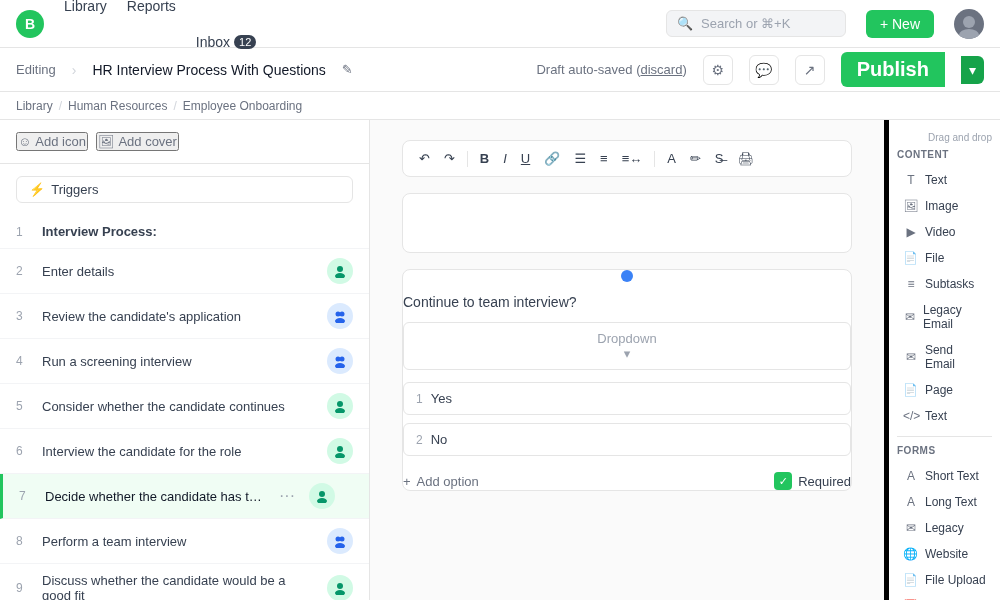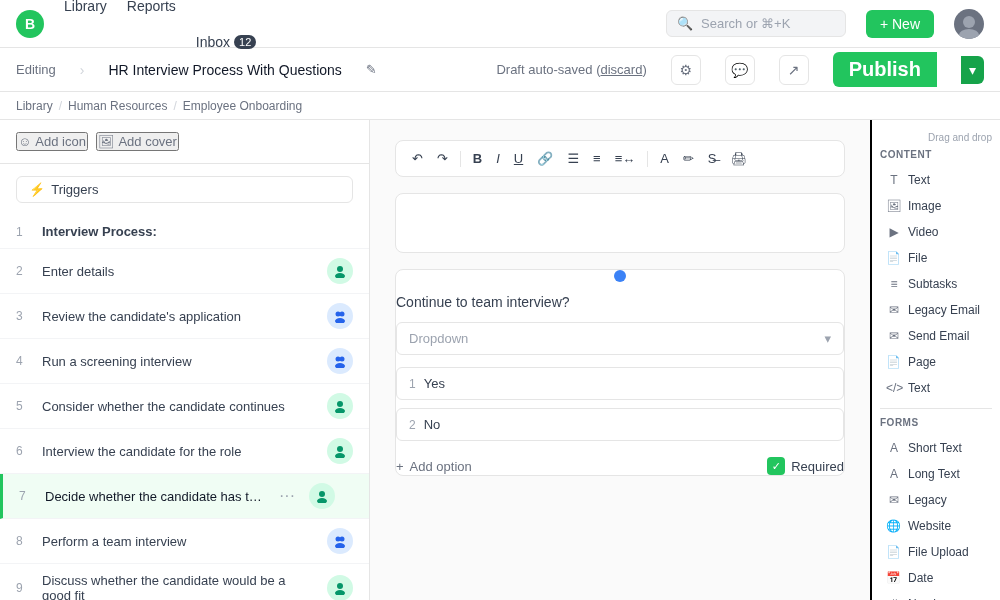--- a/index.html
+++ b/index.html
@@ -16,21 +16,21 @@
     .nav-inbox { display: flex; align-items: center; gap: 4px; color: #374151; font-size: 14px; cursor: pointer; margin-top: 36px; }
     .inbox-badge { background: #374151; color: #fff; border-radius: 8px; font-size: 11px; padding: 1px 5px; }
     .nav-spacer { flex: 1; }
     .search-box { display: flex; align-items: center; gap: 8px; background: #f3f4f6; border: 1px solid #e5e5e5; border-radius: 6px; padding: 5px 10px; width: 180px; color: #9ca3af; font-size: 13px; }
     .new-btn { display: flex; align-items: center; gap: 6px; background: #22c55e; color: #fff; border: none; border-radius: 6px; padding: 6px 14px; font-size: 14px; cursor: pointer; font-weight: 500; }
     .avatar { width: 30px; height: 30px; border-radius: 50%; background: #6b7280; display: flex; align-items: center; justify-content: center; overflow: hidden; }
 
     
     .editing-bar {
       display: flex; align-items: center; height: 44px; background: #fff;
-      border-bottom: 1px solid #e5e5e5; padding: 0 16px; gap: 24px;
+      border-bottom: 1px solid #e5e5e5; padding: 0 16px; gap: 16px;
     }
     .editing-label { font-size: 13px; color: #6b7280; }
     .editing-sep { color: #d1d5db; }
     .editing-title { font-size: 14px; font-weight: 500; color: #111827; }
     .edit-icon { color: #6b7280; font-size: 13px; cursor: pointer; }
     .bar-spacer { flex: 1; }
     .draft-text { font-size: 13px; color: #6b7280; }
     .draft-link { color: #6b7280; text-decoration: underline; cursor: pointer; }
     .icon-btn { width: 30px; height: 30px; display: flex; align-items: center; justify-content: center; border: 1px solid #e5e5e5; border-radius: 6px; cursor: pointer; color: #6b7280; background: #fff; font-size: 14px; }
     .publish-btn { background: #22c55e; color: #fff; border: none; border-radius: 6px 0 0 6px; padding: 6px 16px; font-size: 20px; cursor: pointer; font-weight: 600; }
@@ -65,31 +65,31 @@
 
     
     .center-content { flex: 1; display: flex; flex-direction: column; background: #fafafa; overflow: hidden; }
     .form-area { flex: 1; overflow-y: auto; padding: 20px; display: flex; flex-direction: column; align-items: center; gap: 16px; }
     .form-toolbar { display: flex; align-items: center; gap: 6px; background: #fff; border: 1px solid #e5e5e5; border-radius: 8px; padding: 8px 12px; width: 100%; max-width: 450px; }
     .tb-btn { background: none; border: none; cursor: pointer; color: #374151; font-size: 13px; padding: 2px 4px; border-radius: 3px; }
     .tb-sep { width: 1px; height: 16px; background: #e5e5e5; margin: 0 2px; }
     .form-card { background: #fff; border: 1px solid #e5e5e5; border-radius: 8px; width: 100%; max-width: 450px; }
     .blue-dot { width: 12px; height: 12px; border-radius: 50%; background: #3b82f6; margin: 0 auto 12px; }
     .question-label { font-size: 14px; color: #374151; margin-bottom: 12px; }
-    .dropdown-field { display: flex; align-items: center; justify-content: space-between; border: 1px solid #e5e5e5; border-radius: 6px; padding: 8px 12px; color: #9ca3af; font-size: 13px; cursor: pointer; margin-bottom: 12px; }
+    .dropdown-field { display: flex; align-items: center; justify-content: space-between; border: 1px solid #e5e5e5; border-radius: 6px; padding: 8px 12px; color: #9ca3af; font-size: 13px; cursor: pointer; margin-bottom: 12px; flex-direction: column; }
     .option-item { display: flex; align-items: center; gap: 8px; border: 1px solid #e5e5e5; border-radius: 6px; padding: 8px 12px; margin-bottom: 8px; }
     .option-num { font-size: 12px; color: #9ca3af; }
     .option-text { font-size: 13px; color: #374151; flex: 1; }
     .add-option-btn { display: flex; align-items: center; gap: 6px; color: #6b7280; font-size: 13px; cursor: pointer; border: none; background: none; }
     .form-footer { display: flex; align-items: center; justify-content: space-between; padding-top: 8px; }
     .required-badge { display: flex; align-items: center; gap: 6px; font-size: 13px; color: #374151; }
     .check-icon { width: 18px; height: 18px; border-radius: 4px; background: #22c55e; display: flex; align-items: center; justify-content: center; color: #fff; font-size: 11px; }
 
     
-    .right-sidebar { width: 130px; background: #fff; border-left: 2px solid #000000; padding: 12px 8px; overflow-y: auto; flex-shrink: 0; }
+    .right-sidebar { width: 116px; background: #fff; border-left: 5px solid #000000; padding: 12px 8px; overflow-y: auto; flex-shrink: 0; }
     .rs-section-title { font-size: 10px; font-weight: 700; color: #6b7280; letter-spacing: 0.05em; margin-bottom: 8px; text-transform: uppercase; }
     .rs-item { display: flex; align-items: center; gap: 6px; padding: 5px 6px; border-radius: 5px; cursor: pointer; font-size: 12px; color: #374151; margin-bottom: 2px; }
     .rs-icon { font-size: 12px; color: #6b7280; width: 16px; text-align: center; }
     .rs-drag-label { font-size: 10px; color: #9ca3af; text-align: right; margin-bottom: 6px; }
     .rs-divider { height: 1px; background: #e5e5e5; margin: 8px 0; }
   </style>
 </head>
 <body>
 
 <div class="top-nav">

